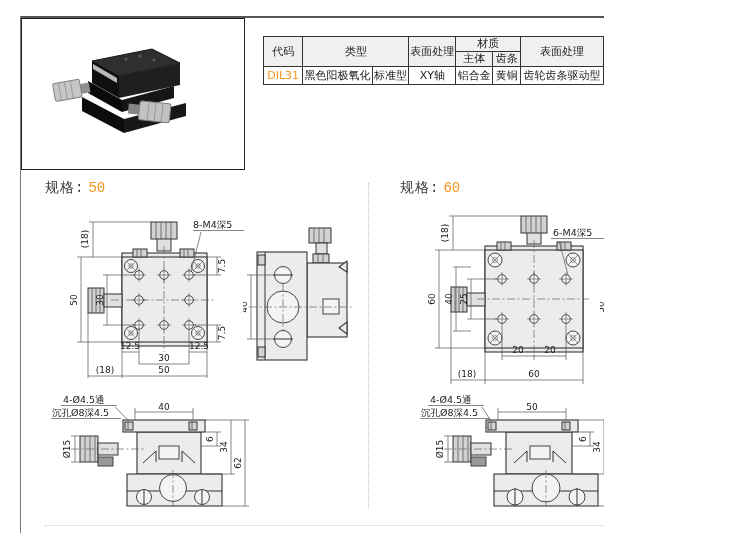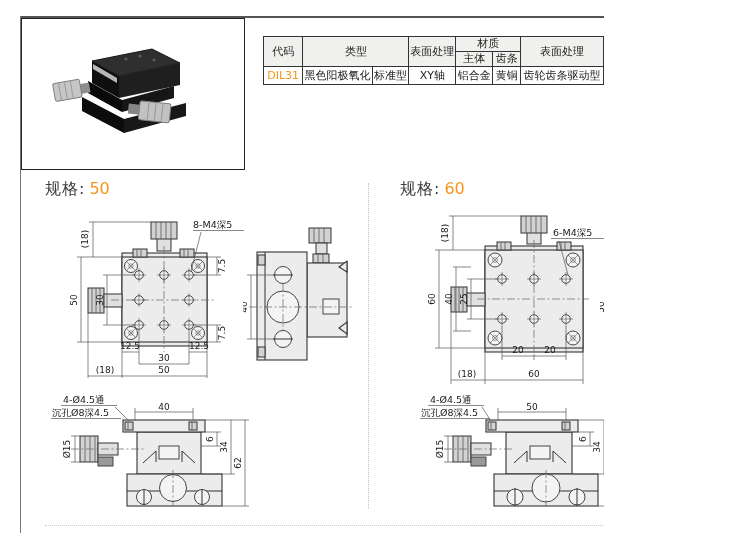--- a/index.html
+++ b/index.html
@@ -13,21 +13,21 @@
   
   .photo-box{left:21px;top:18px;width:224px;height:152px;border:1.5px solid #222;background:#fff;box-sizing:border-box;}
   
   .spec-table{left:263px;top:36px;border-collapse:collapse;table-layout:fixed;}
   .spec-table th,.spec-table td{border:1px solid #333;font-size:11px;font-weight:normal;
       text-align:center;padding:0;line-height:1.25;white-space:nowrap;overflow:hidden;}
   .spec-table th{background:#f0f0ee;height:14px;}
   .spec-table td{height:17px;background:#fff;border-top-width:1.5px;}
   .code-cell{color:#f7941d;font-weight:bold;}
   
-  .sec-label{font-size:16px;color:#3c3c3c;letter-spacing:1px;}
+  .sec-label{font-size:14px;color:#3c3c3c;letter-spacing:1px;font-family:Liberation Mono, monospace;}
   .sec-label .val{color:#f7941d;margin-left:4px;letter-spacing:0;}
   
   .div-v{left:368px;top:183px;width:0;height:326px;border-left:1px dotted #c3c3c3;}
   .div-h{left:45px;top:525px;width:662px;height:0;border-top:1px dotted #cccccc;}
   
   svg{display:block;}
   .part{fill:#ececec;stroke:#333;stroke-width:1.1;}
   .part2{fill:#e0e0e0;stroke:#333;stroke-width:1;}
   .knob{fill:#d2d2d2;stroke:#333;stroke-width:1;}
   .hole{fill:#f4f4f4;stroke:#333;stroke-width:0.9;}

